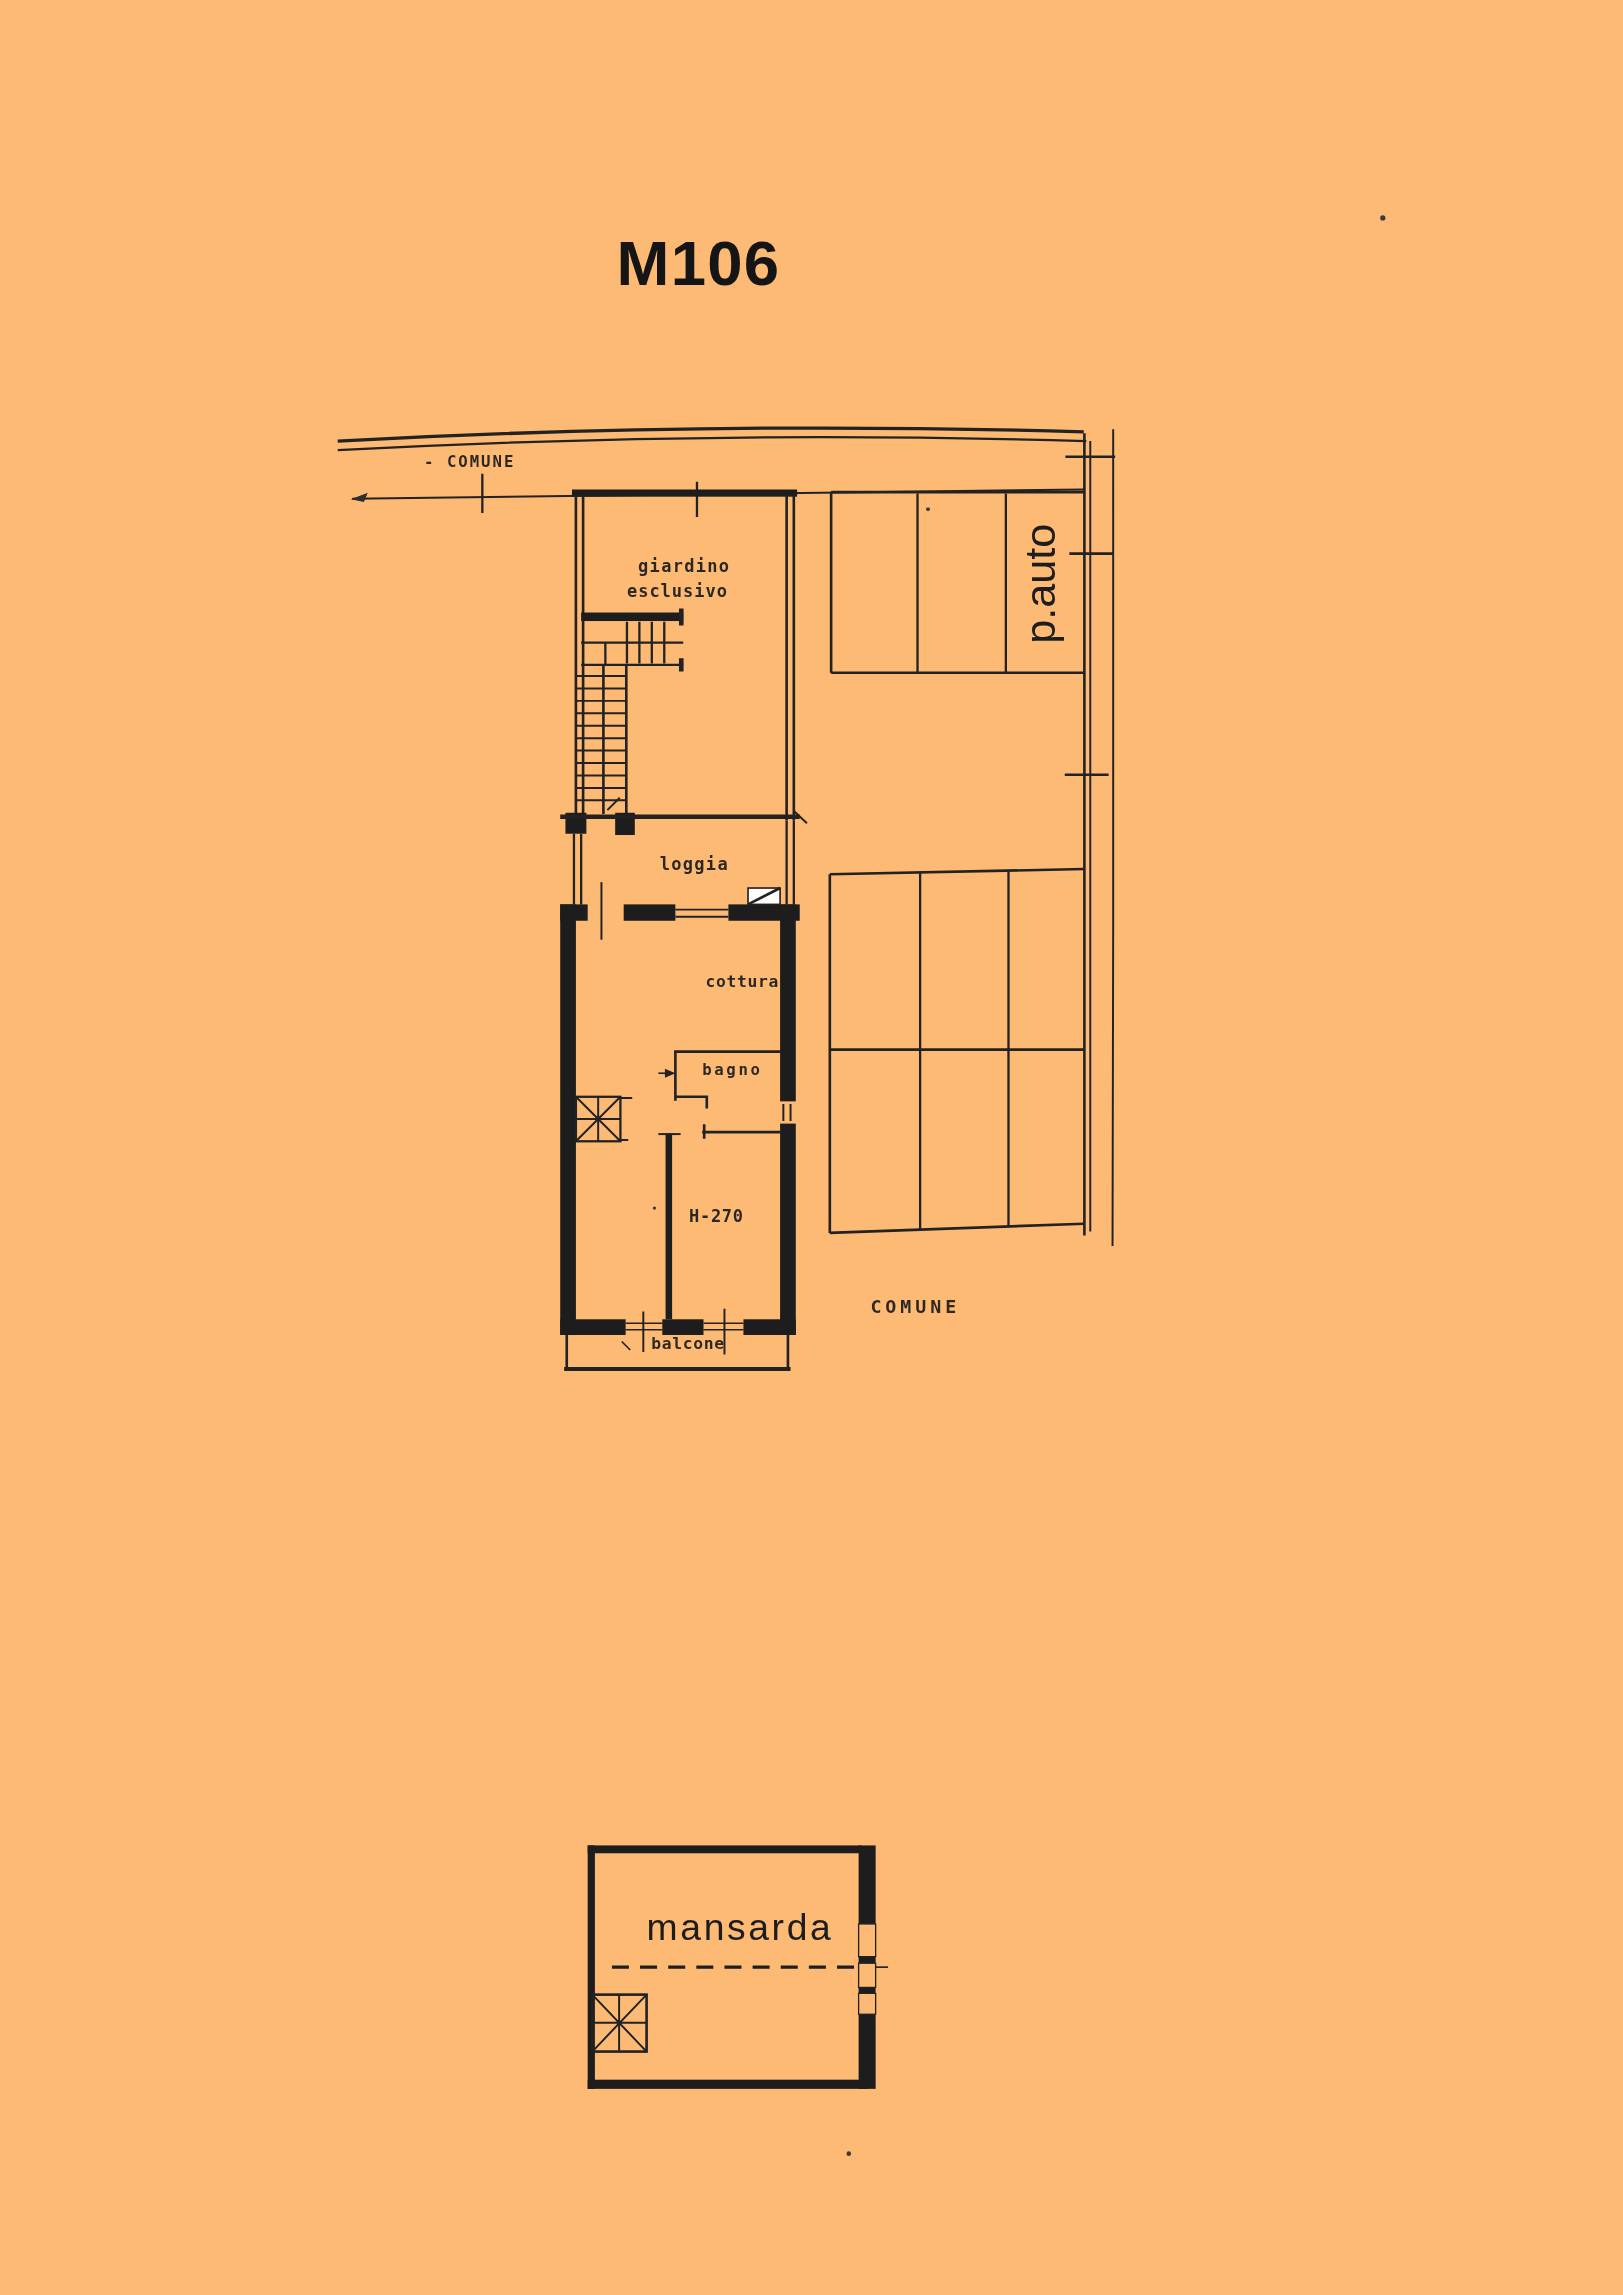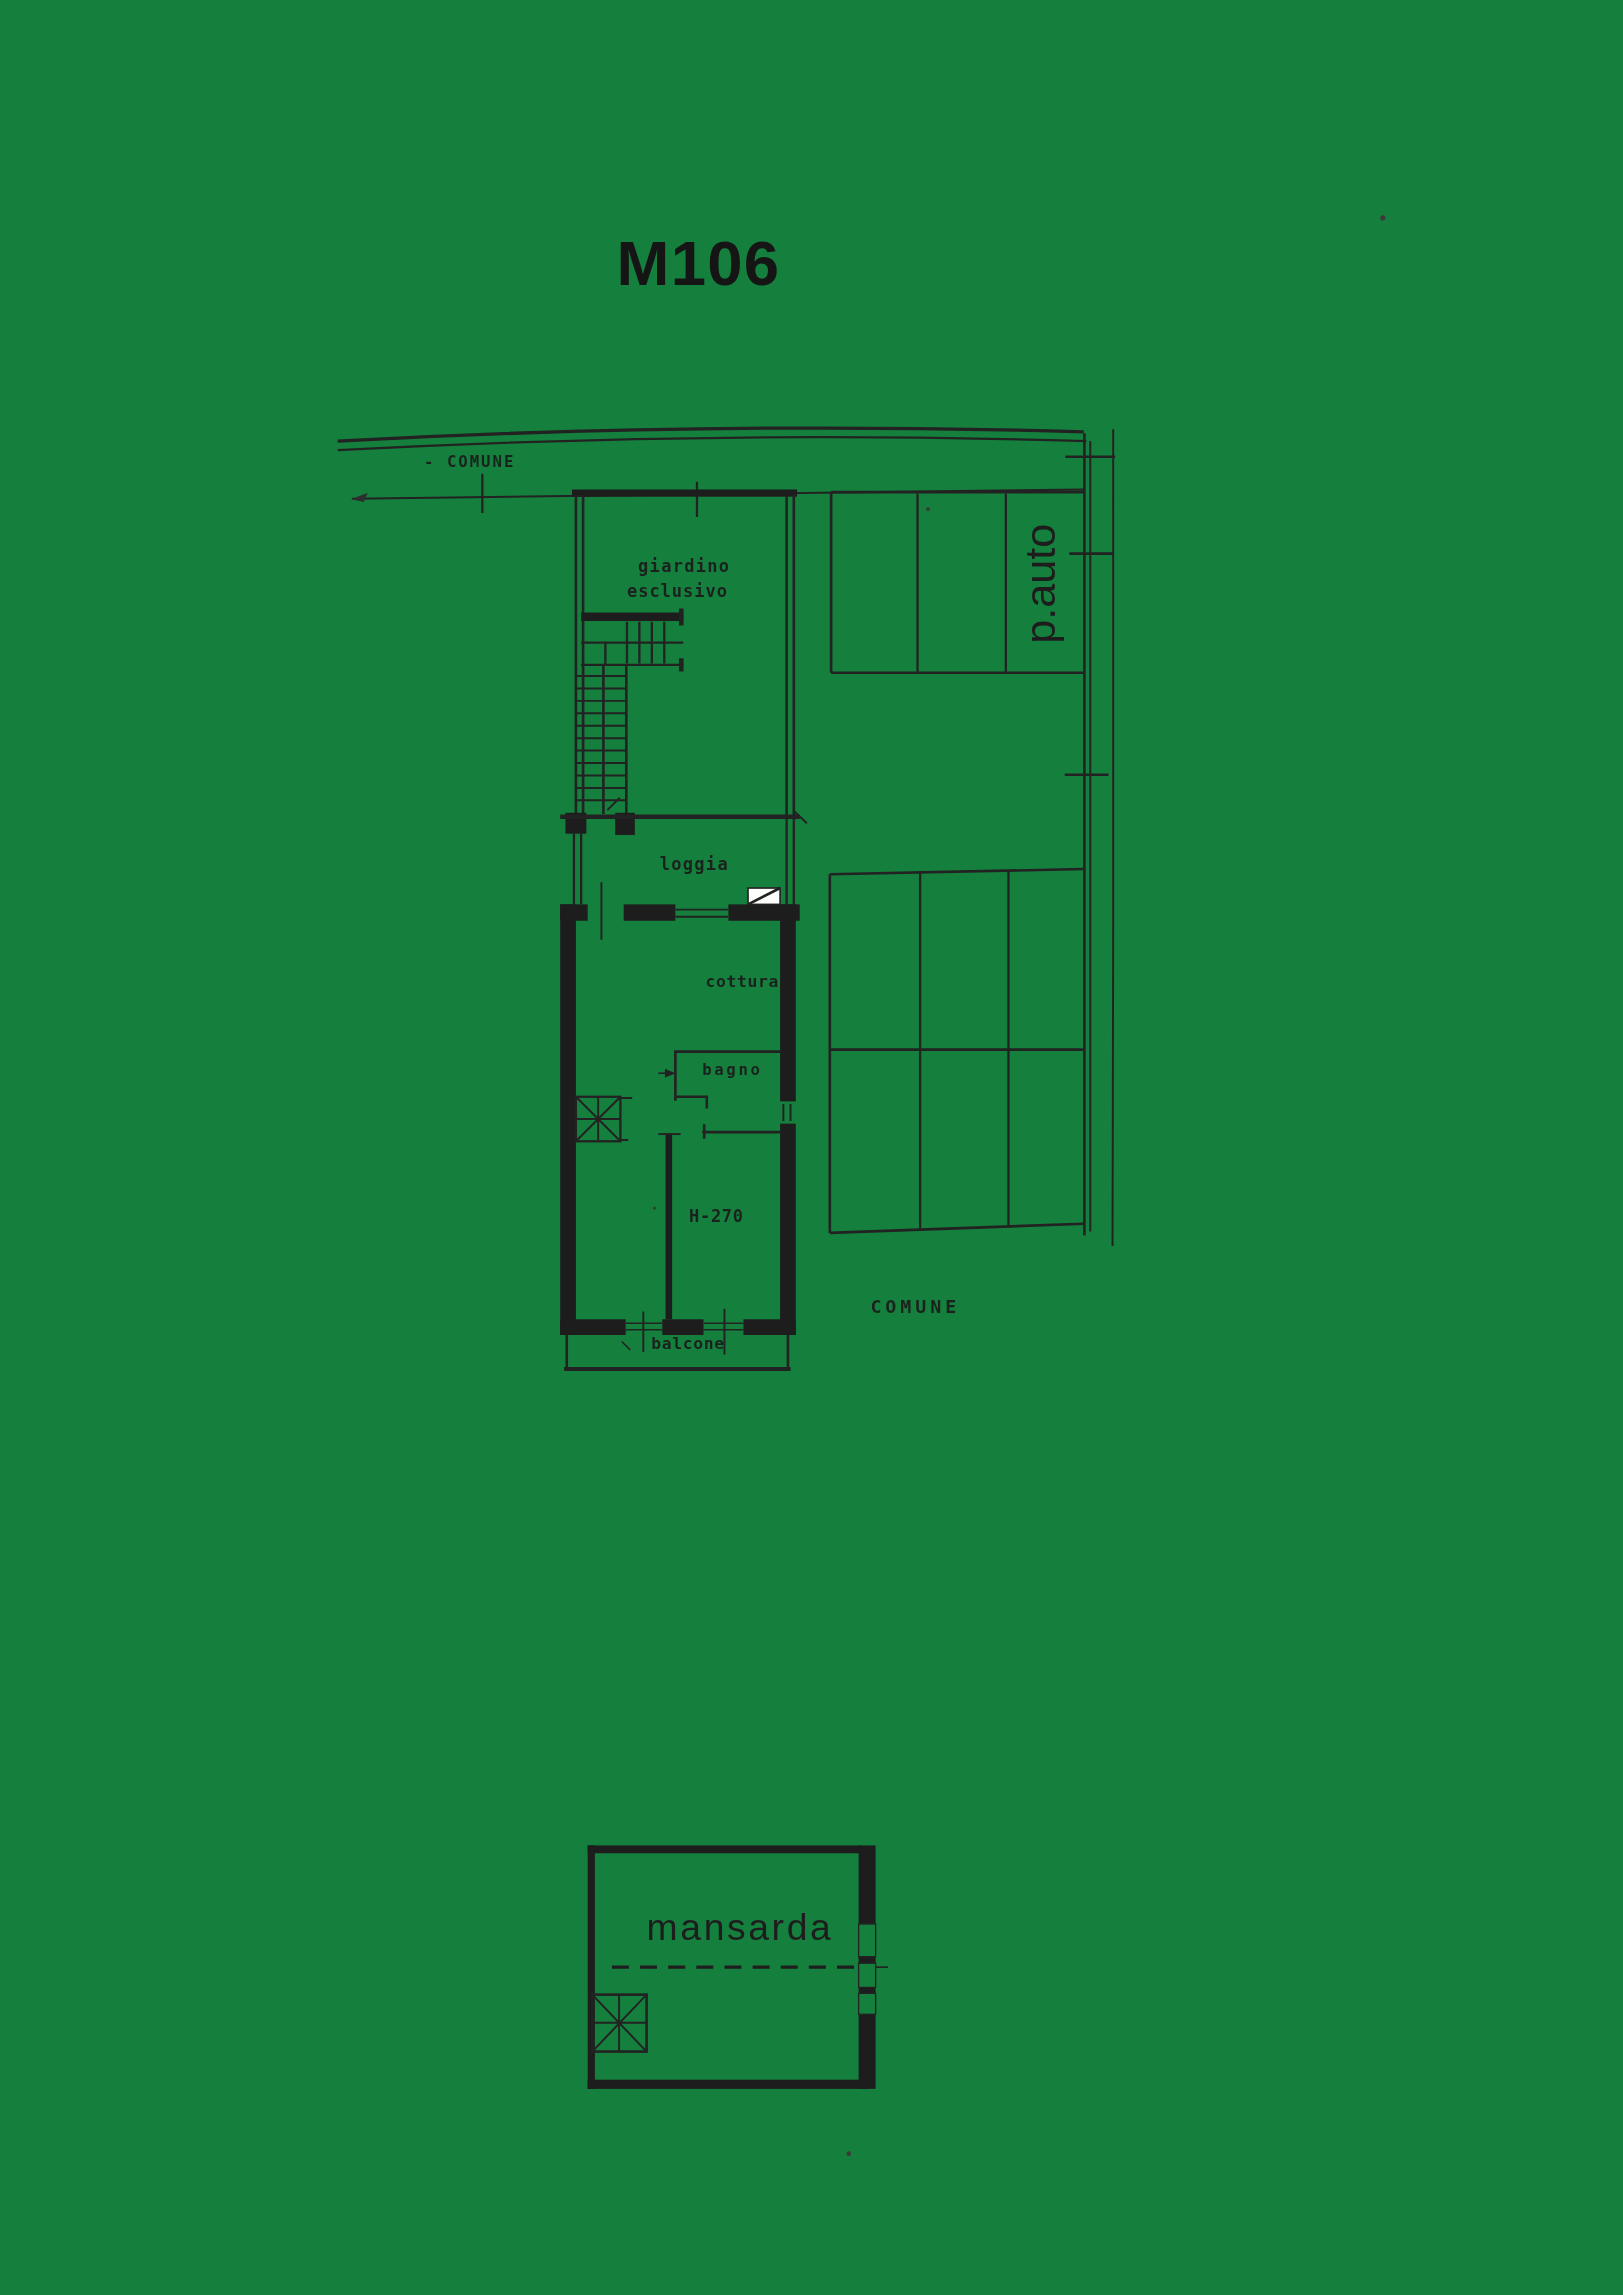--- a/index.html
+++ b/index.html
@@ -1,19 +1,19 @@
 <!DOCTYPE html>
 <html style="font-size:10.5px"><head>
 <meta charset="utf-8">
 <style>
   html,body{margin:0;padding:0;background:#e8e8e8;}
   .page{
     position:relative;
     width:1623px;height:2295px;
-    background:#15803d;
+    background:#fdba74;
     overflow:hidden;
     font-family:"Liberation Sans",sans-serif;
   }
   svg{position:absolute;inset:0;display:block;}
   .stamp{
     font-family:"DejaVu Sans Mono",monospace;
     font-weight:bold;
     fill:#1b1b1b;
     opacity:.92;
   }

